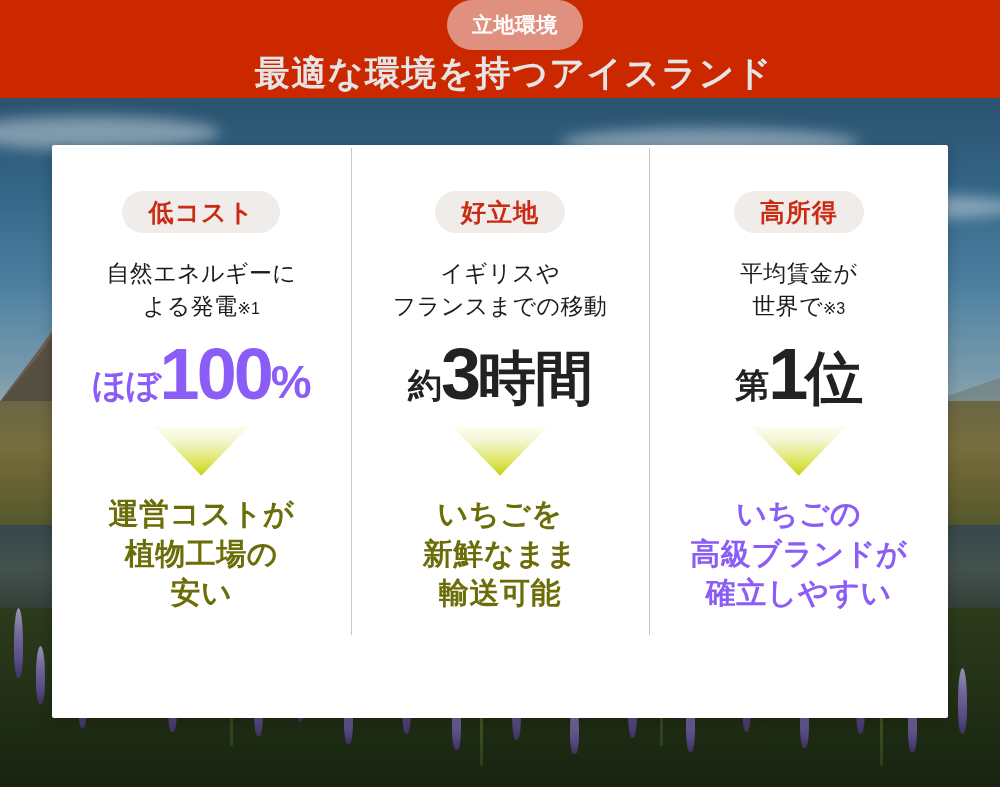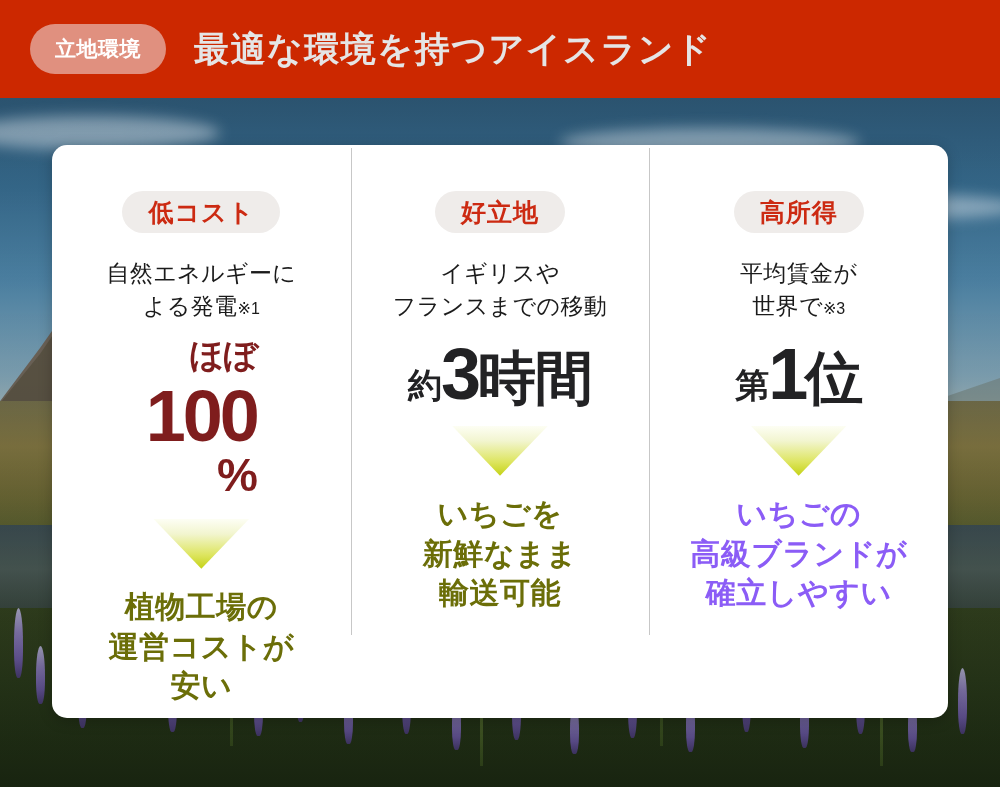--- a/index.html
+++ b/index.html
@@ -67,21 +67,21 @@
     white-space:nowrap;
   }
   .header-title {
     margin-left:28px; font-size:35px; font-weight:700; color:#e5e5e5;
     letter-spacing:1.5px; white-space:nowrap;
   }
 
   
   .card {
     position:absolute; left:52px; top:145px; width:896px; height:573px;
-    background:#ffffff; border-radius:15px; z-index:4;
+    background:#ffffff; border-radius:2px; z-index:4;
     box-shadow:0 3px 14px rgba(0,0,0,.22);
     display:flex; overflow:hidden;
   }
   .col {
     flex:1 1 0; position:relative;
     display:flex; flex-direction:column; align-items:center;
     padding-top:46px;
   }
   .col + .col::before {
     content:""; position:absolute; left:0; top:3px; width:1px; height:487px;
@@ -167,48 +167,48 @@
 
     <div class="grass-blade" style="left:60px;  top:520px; height:96px;"></div>
     <div class="grass-blade" style="left:230px; top:560px; height:88px;"></div>
     <div class="grass-blade" style="left:480px; top:588px; height:80px;"></div>
     <div class="grass-blade" style="left:660px; top:548px; height:100px;"></div>
     <div class="grass-blade" style="left:880px; top:576px; height:92px;"></div>
 
     <div class="bg-shade"></div>
   </div>
 
-  <div class="header" style="background: rgb(204, 40, 0);">
+  <div class="header" style="background: rgb(204, 40, 0); flex-direction: column;">
     <div class="header-badge" style="background: rgb(224, 144, 127); color: rgb(255, 255, 255);">
       <span>立地環境</span>
     </div>
     <div class="header-title">最適な環境を持つアイスランド</div>
   </div>
 
   <div class="card" style="background: rgb(255, 255, 255);">
 
     <div class="col">
       <div class="tag" style="background: rgb(239, 236, 234); color: rgb(204, 42, 18);">
         <span>低コスト</span>
       </div>
       <div class="lead">
         <div>自然エネルギーに</div>
         <div>
           <span>よる発電</span><span class="note">※1</span>
         </div>
       </div>
-      <div class="figure" style="color: #7f1d1d; flex-direction: column;">
+      <div class="figure" style="color: #8b5cf6;">
         <span class="fig-pre">ほぼ</span>
         <span class="fig-num">100</span>
         <span class="fig-suf">%</span>
       </div>
       <div class="arrow" style="background: linear-gradient(rgb(253, 254, 244) 0%, rgb(242, 245, 207) 30%, rgb(221, 229, 95) 72%, rgb(196, 210, 21) 100%);"></div>
       <div class="result" style="color: rgb(107, 110, 8);">
+        <div>運営コストが</div>
         <div>植物工場の</div>
-        <div>運営コストが</div>
         <div>安い</div>
       </div>
     </div>
 
     <div class="col">
       <div class="tag" style="background: rgb(239, 236, 234); color: rgb(204, 42, 18);">
         <span>好立地</span>
       </div>
       <div class="lead">
         <div>イギリスや</div>

